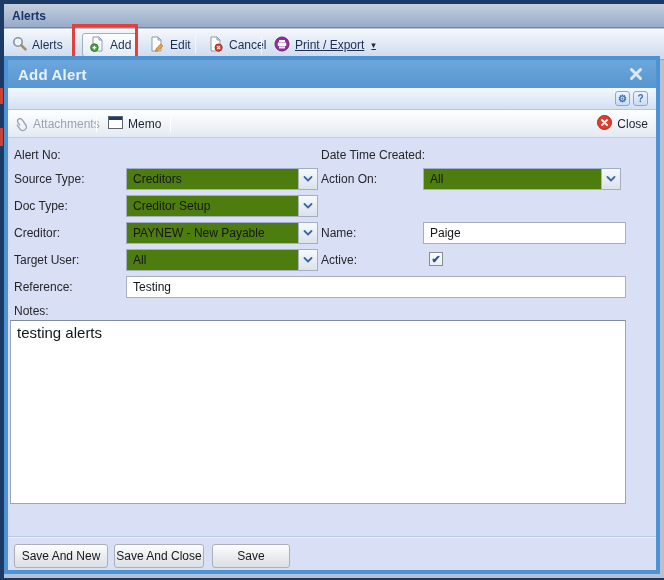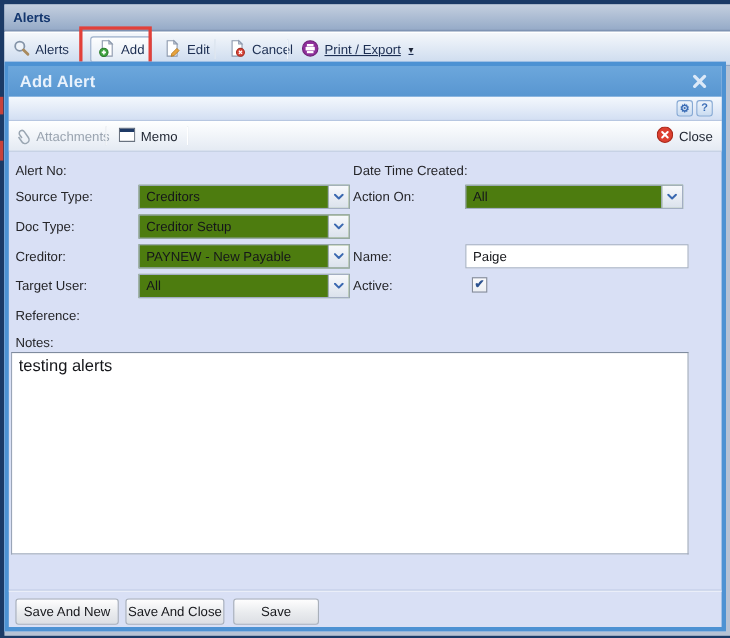--- a/index.html
+++ b/index.html
@@ -287,20 +287,21 @@
   <div class="dd" id="dd-target">
     <span class="val">All</span>
     <span class="arrow">
       <svg width="10" height="6" viewBox="0 0 10 6">
           <path d="M1.5 1 L5 4.5 L8.5 1" fill="none" stroke="#3a68b0" stroke-width="1.8" stroke-linecap="round" stroke-linejoin="round"></path>
         </svg>
     </span>
   </div>
 
   <input class="txt" id="in-name" value="Paige" style="">
+  <input class="txt" id="in-reference" value="Testing" style="">
 
   <div class="checkbox">
     <span>✔</span>
   </div>
 
   <textarea class="notes" style="">testing alerts</textarea>
 
   <div class="footer-sep"></div>
 
   <div class="foot-btn" id="btn-san">

